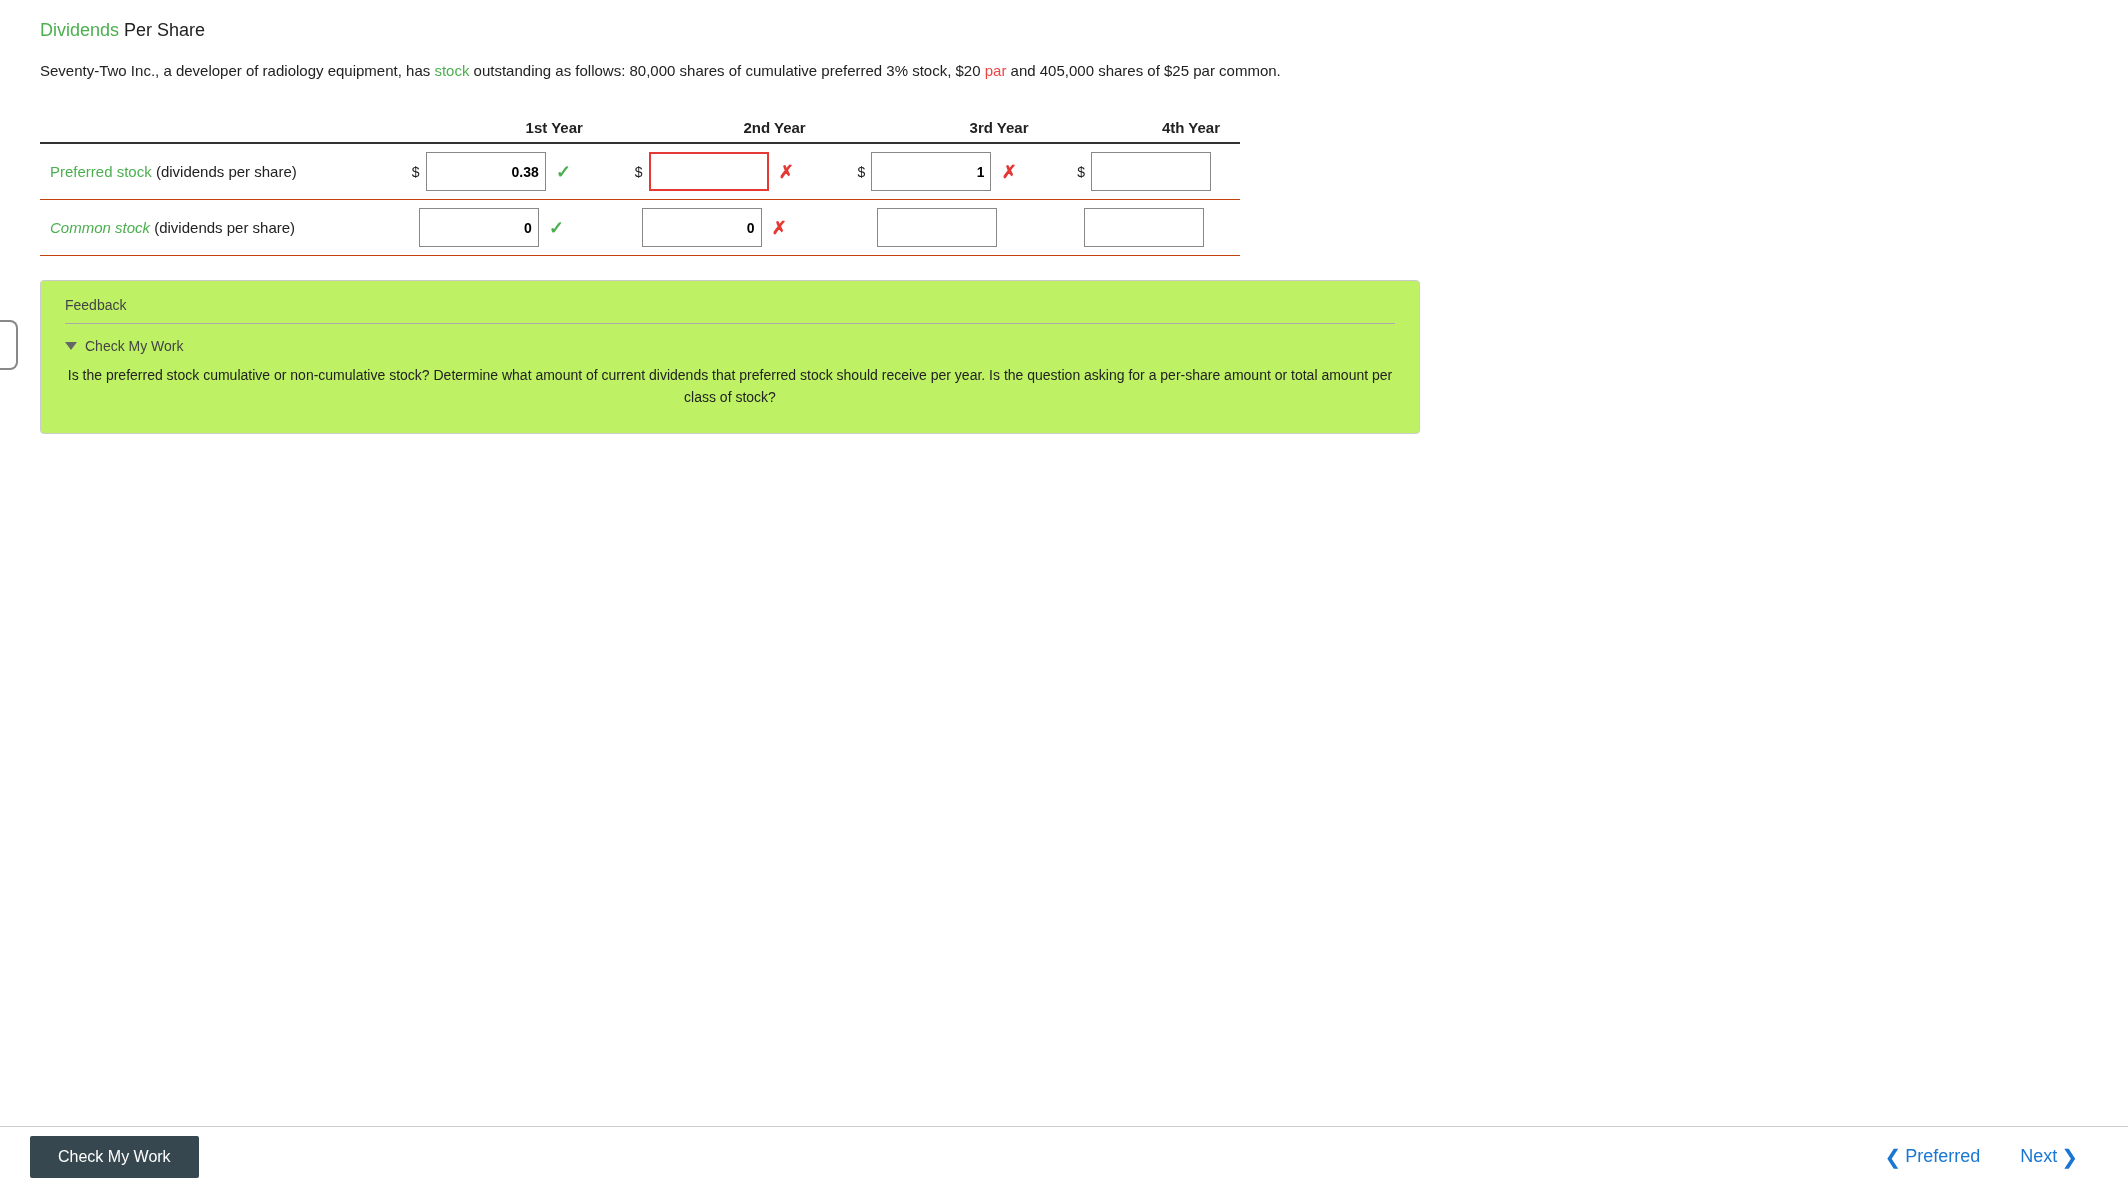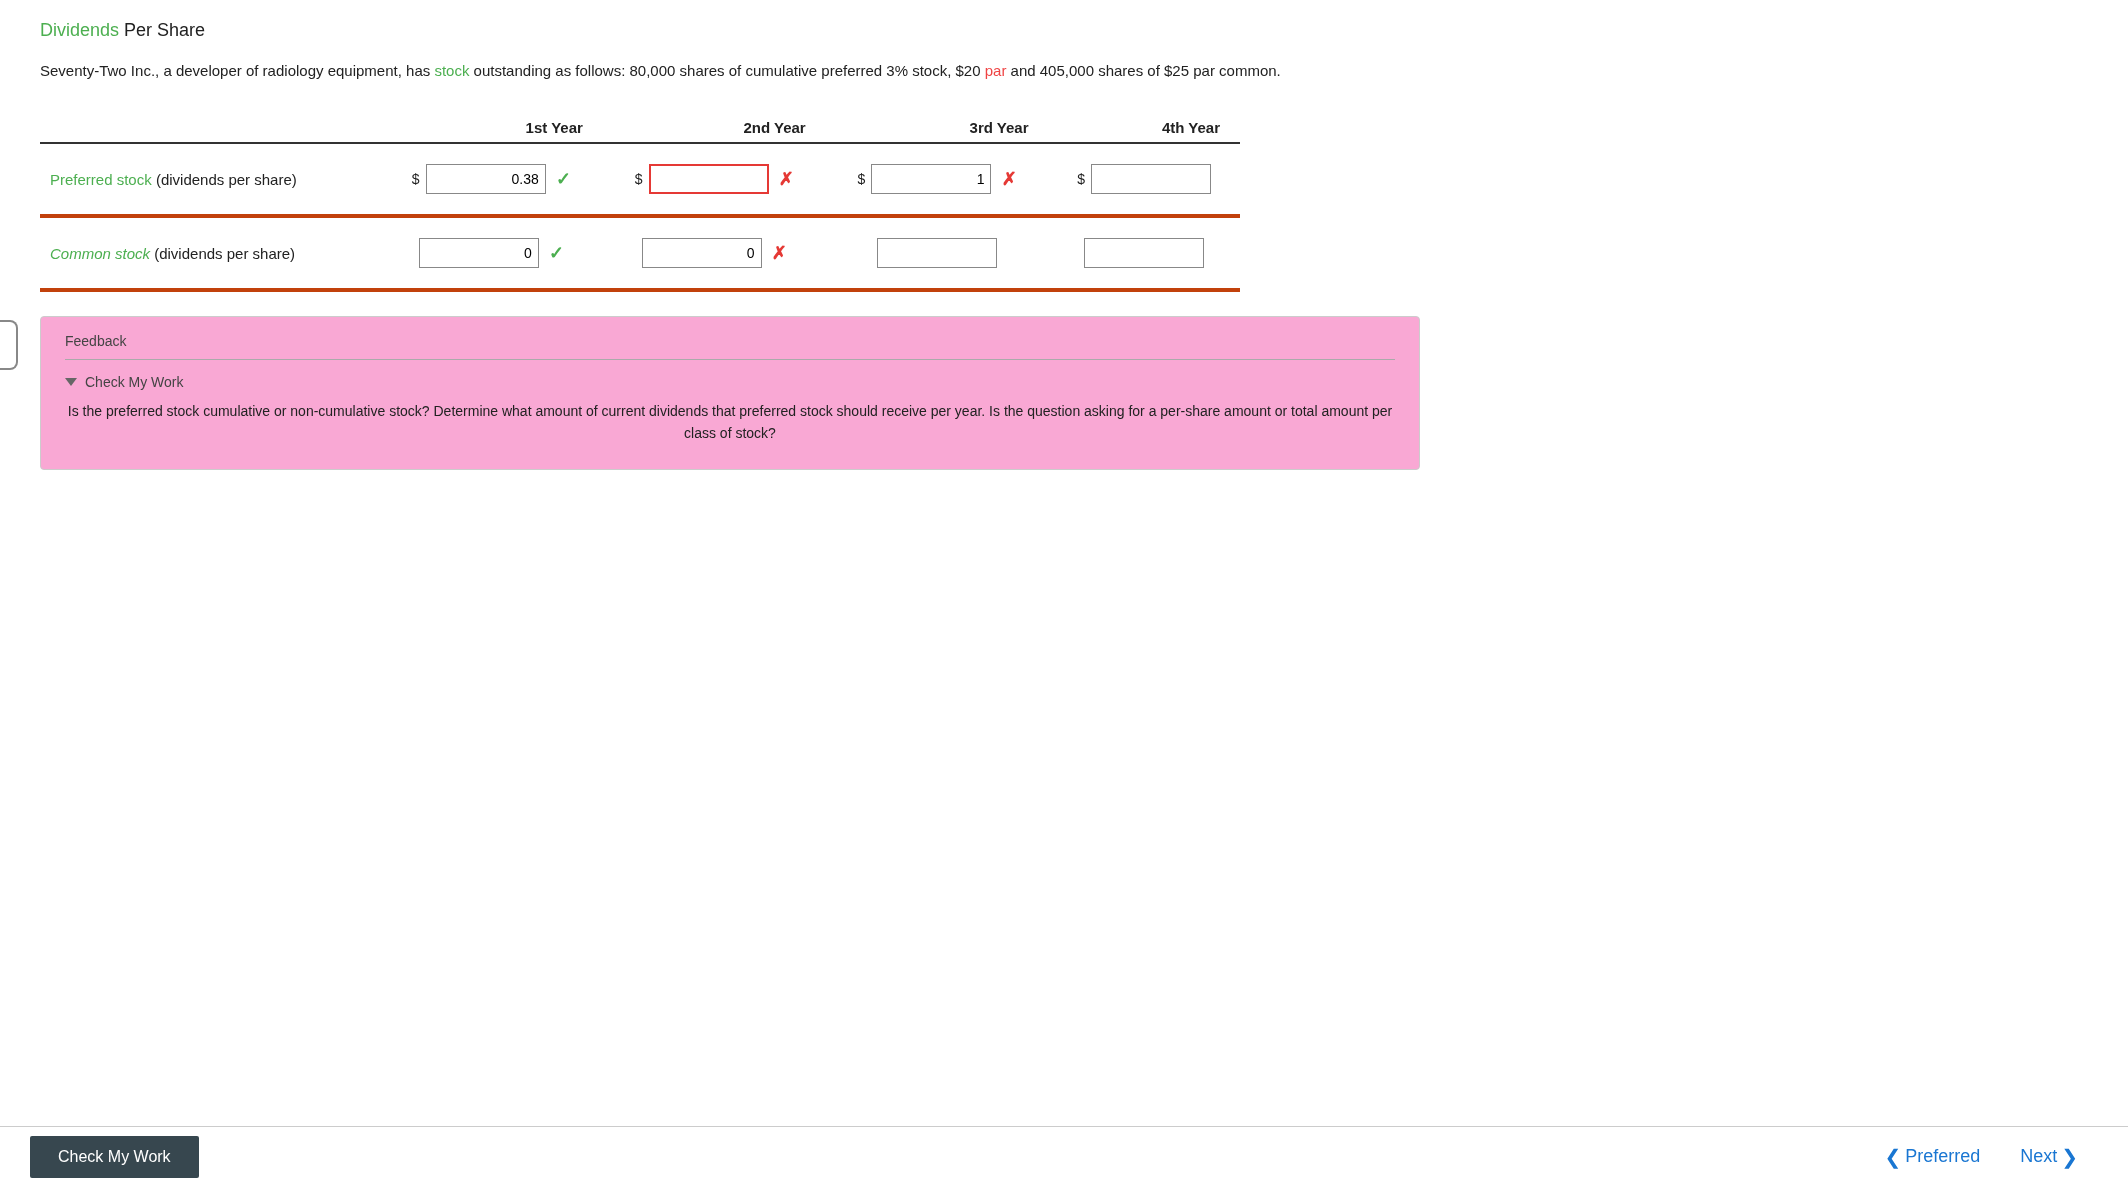--- a/index.html
+++ b/index.html
@@ -53,49 +53,50 @@
       border-bottom: 2px solid #333;
       font-size: 15px;
     }
 
     .dividends-table th.label-col {
       text-align: left;
       width: 340px;
     }
 
     .dividends-table td {
-      padding: 20px 10px;
-      vertical-align: middle;
-      border-bottom: 4px solid #c2410c;
+      padding: 8px 10px;
+      vertical-align: middle;
+      border-bottom: 1px solid #c2410c;
     }
 
     .dividends-table td.row-label {
       font-size: 15px;
       padding-right: 20px;
     }
 
     .dividends-table td.input-cell {
       text-align: center;
       white-space: nowrap;
     }
 
     .dollar-sign {
       font-size: 14px;
       margin-right: 2px;
       vertical-align: middle;
     }
 
     .input-field {
       width: 120px;
-      height: 30px;
+      height: 39px;
       border: 1px solid #888;
       padding: 2px 6px;
       font-size: 14px;
       text-align: right;
       vertical-align: middle;
+      font-weight: bold;
     }
 
     .input-field.highlighted {
       border: 2px solid #e53935;
     }
 
     .check-icon {
       color: #4caf50;
       font-size: 18px;
       margin-left: 6px;
@@ -106,21 +107,21 @@
     .x-icon {
       color: #e53935;
       font-size: 18px;
       margin-left: 6px;
       vertical-align: middle;
       font-weight: bold;
     }
 
     
     .feedback-box {
-      background: #f9a8d4;
+      background: #bef264;
       border: 1px solid #ccc;
       border-radius: 4px;
       padding: 16px 24px 24px 24px;
       margin-top: 24px;
       max-width: 1380px;
     }
 
     .feedback-title {
       font-size: 14px;
       color: #444;

